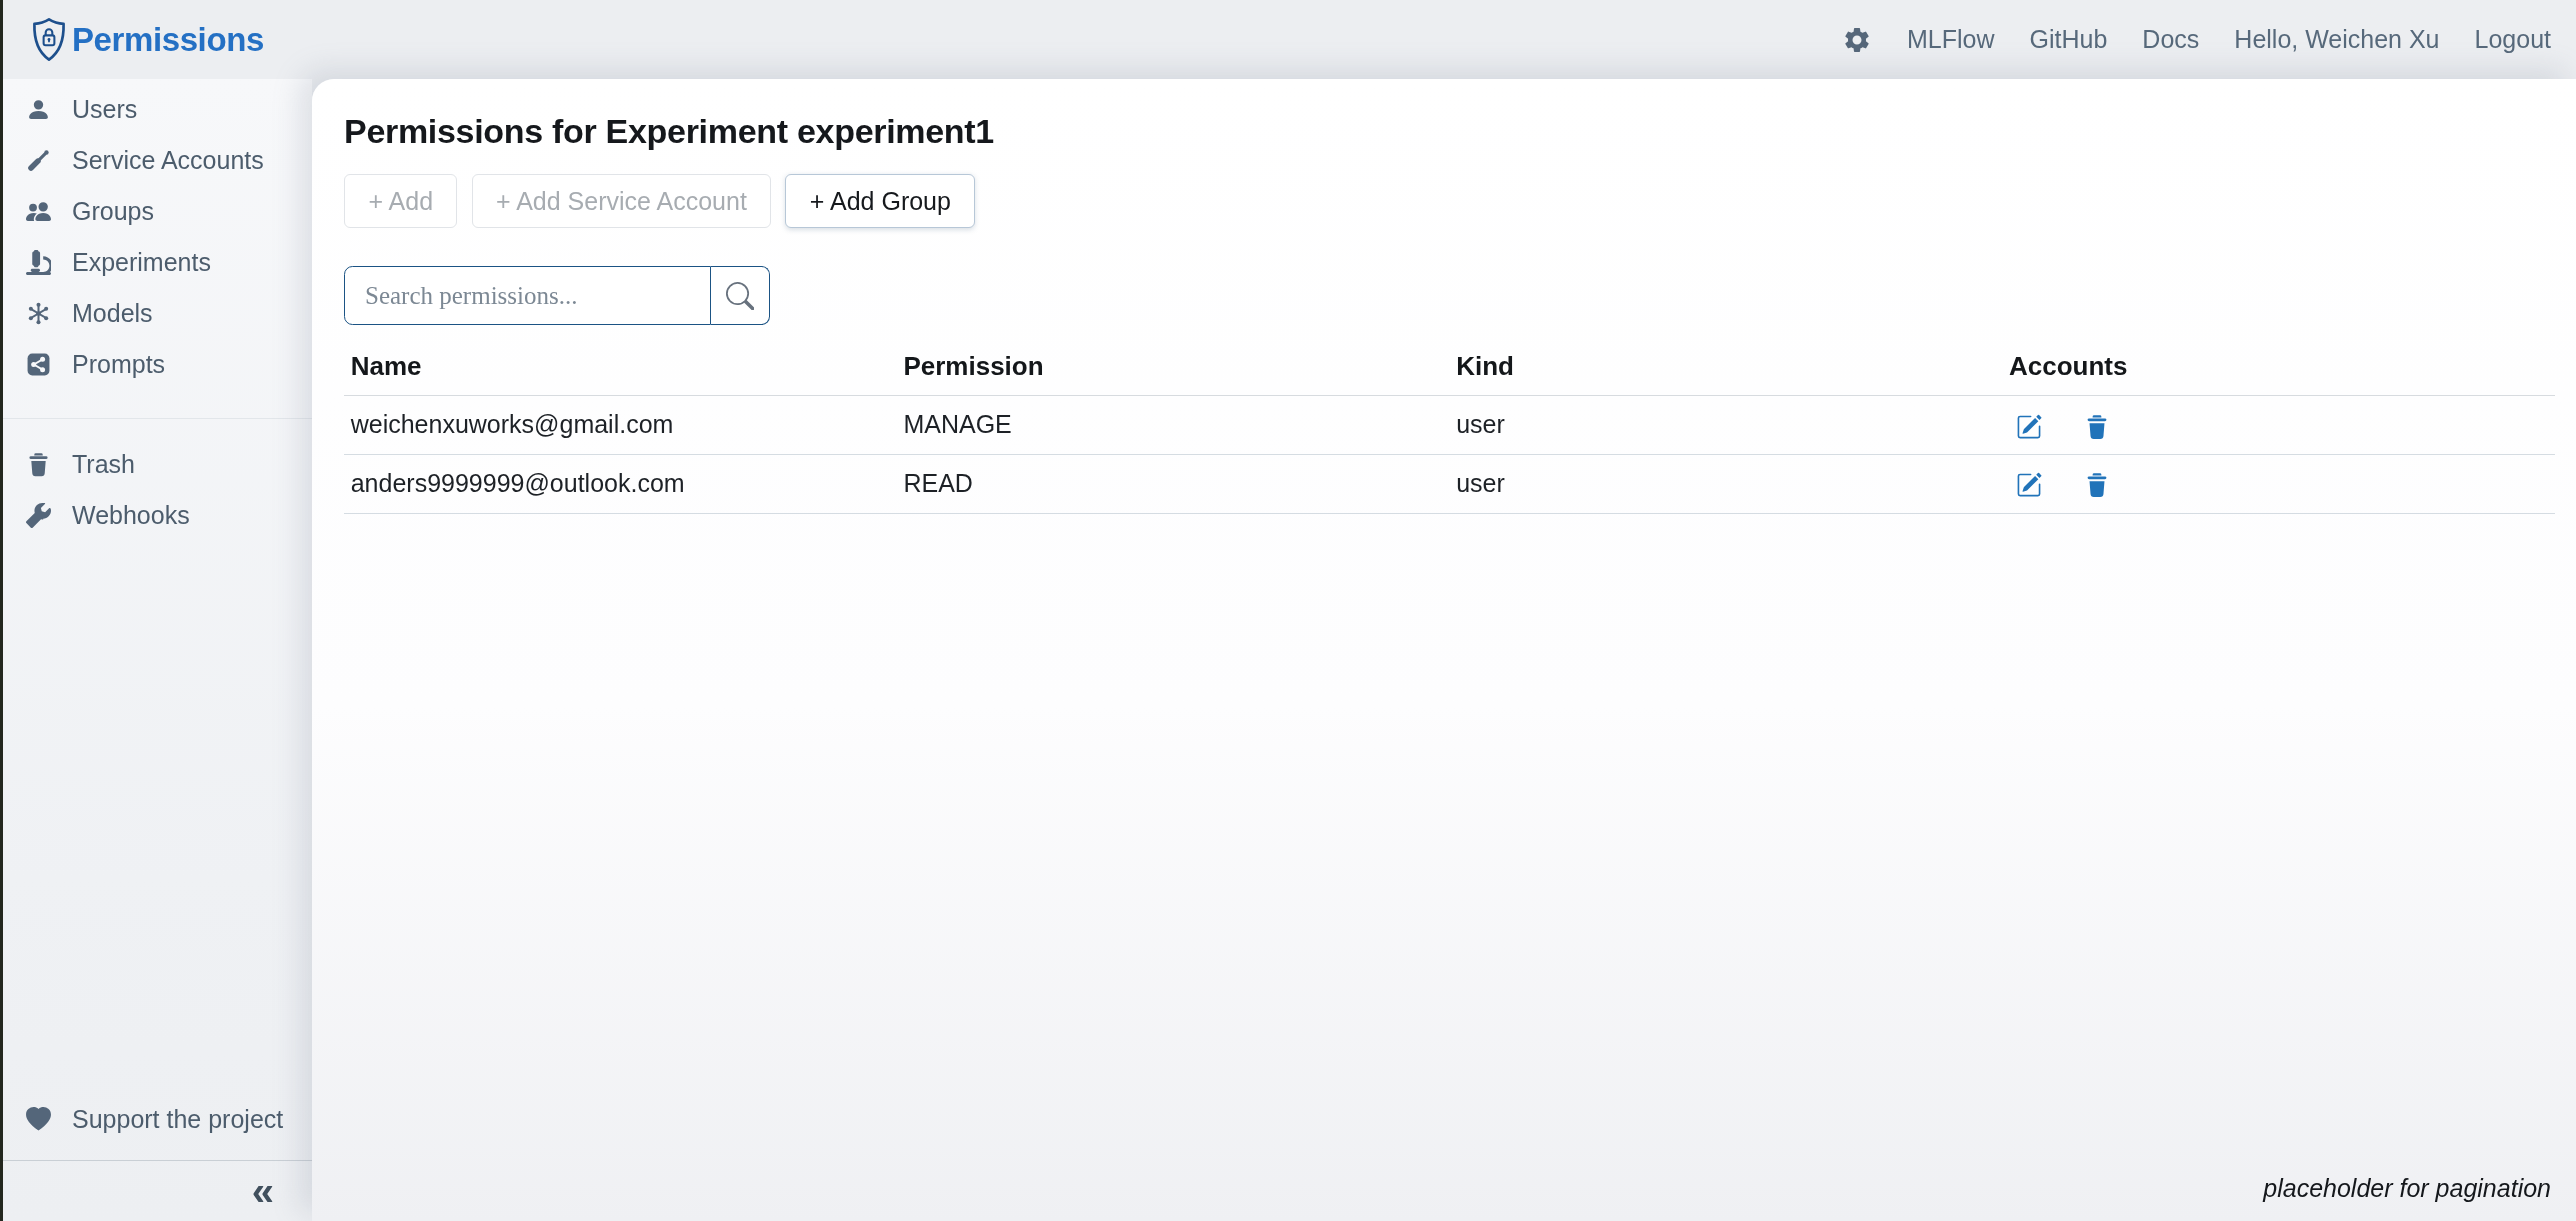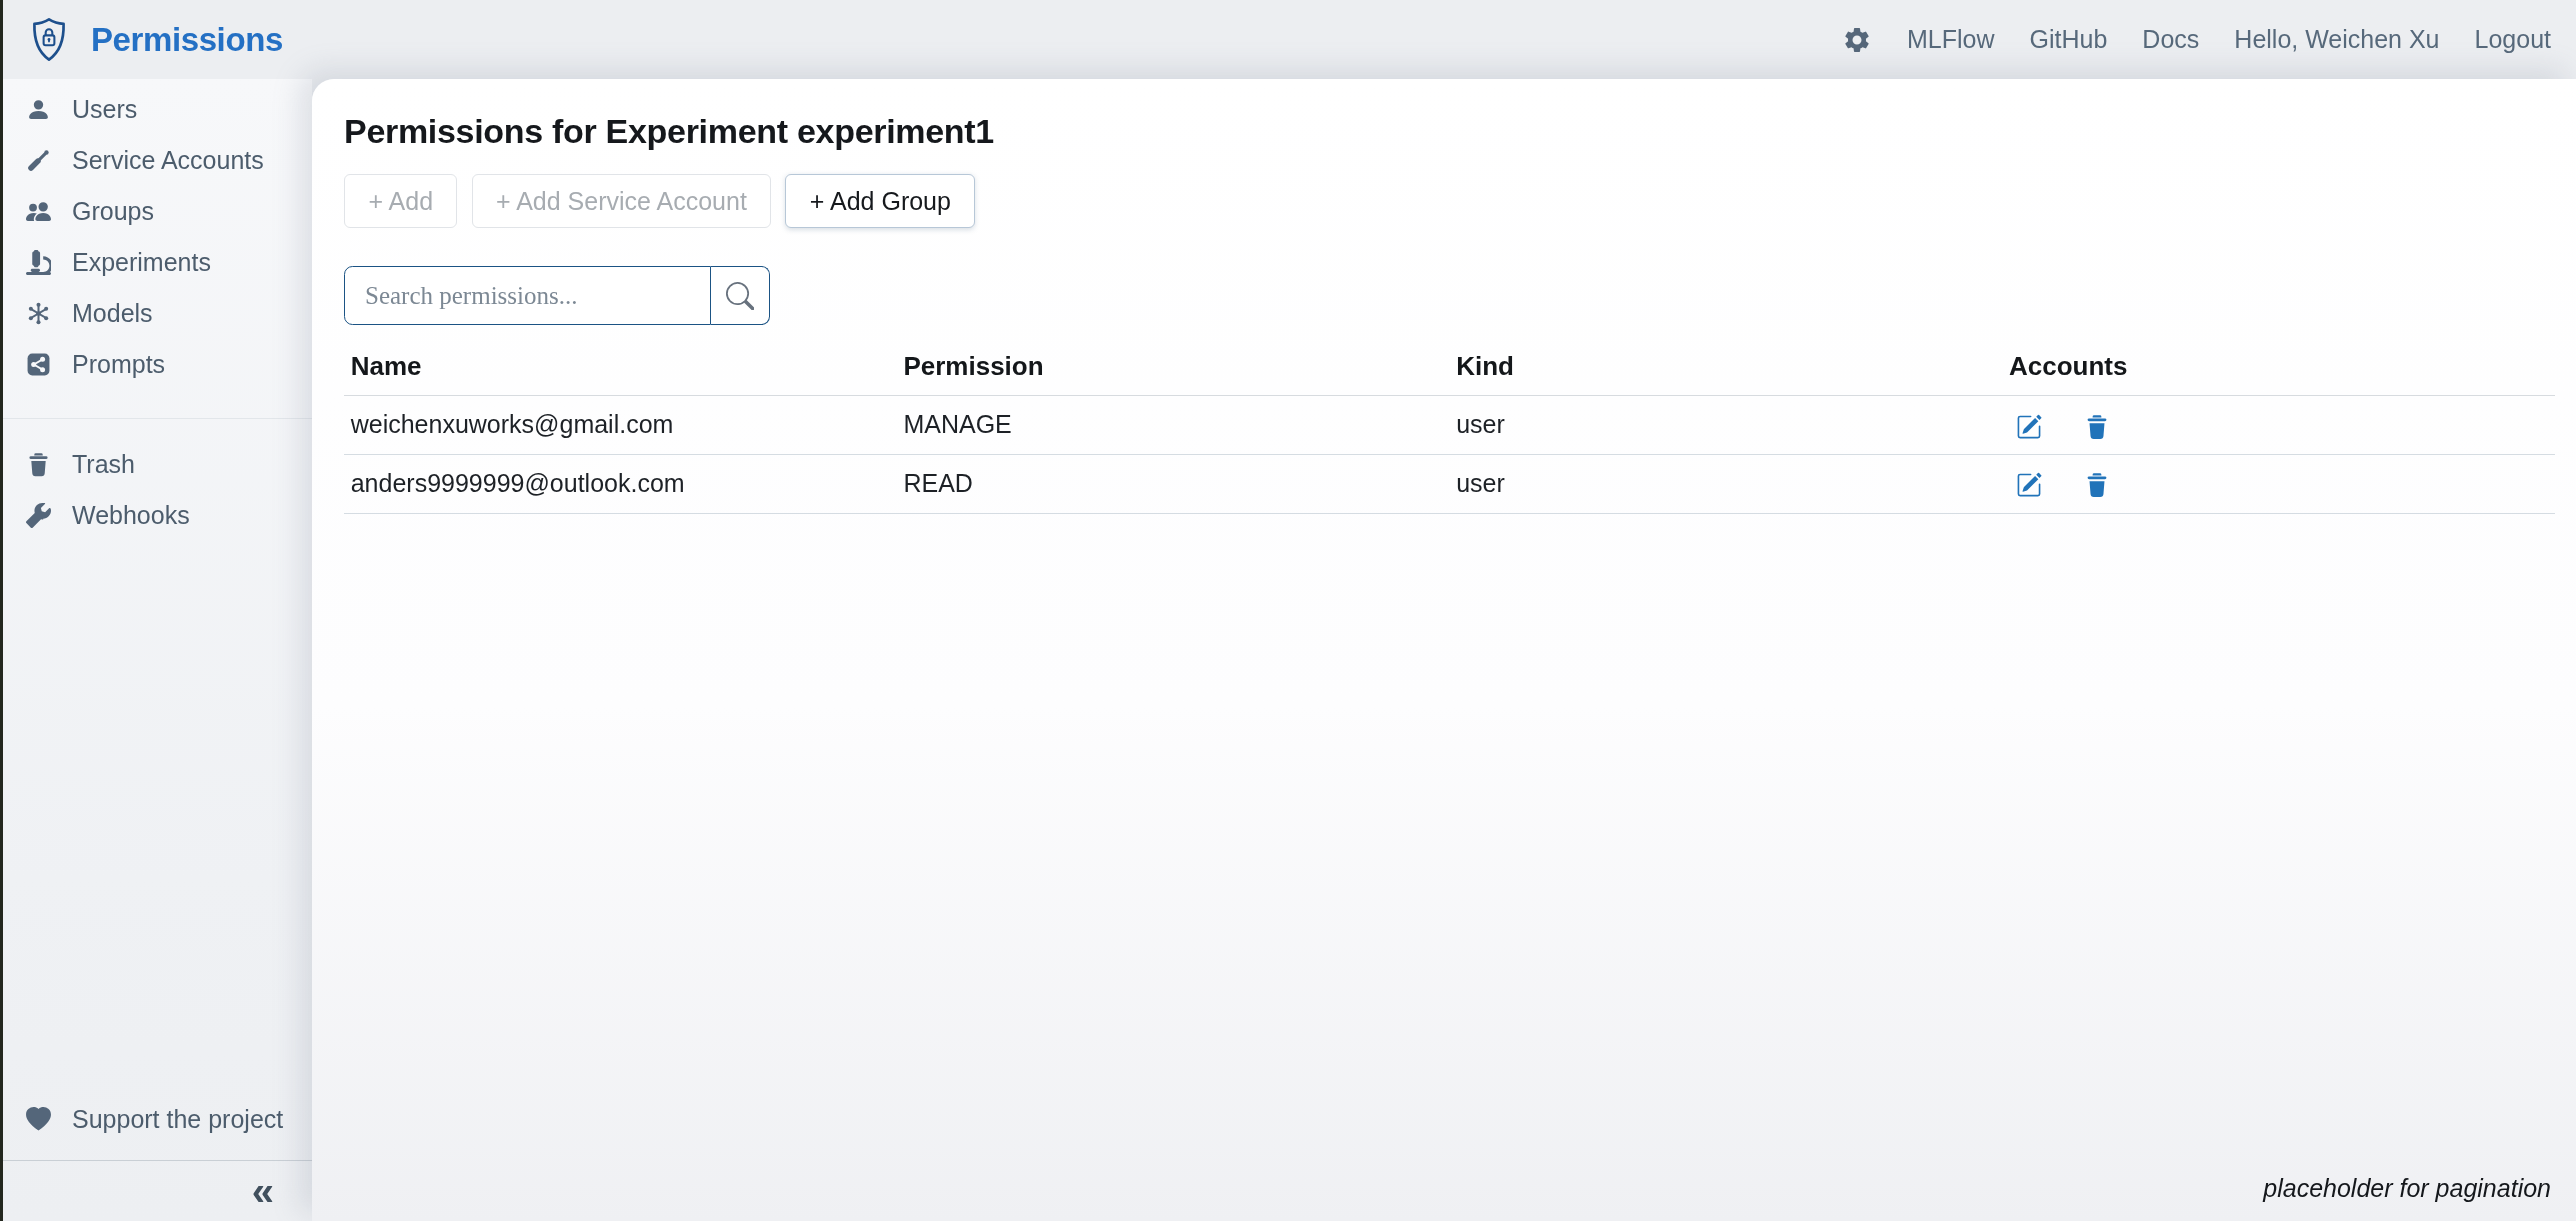--- a/index.html
+++ b/index.html
@@ -12,21 +12,21 @@
     position:relative;
   }
   .edge { position:absolute; left:0; top:0; width:3.3px; height:100%; background:#23271e; z-index:40; }
 
   
   header {
     position:absolute; left:0; top:0; width:100%; height:79px;
     display:flex; align-items:center; justify-content:space-between;
     padding:0 25px 0 30px;
   }
-  .brand { display:flex; align-items:center; gap:23px; text-decoration:none; cursor:pointer; }
+  .brand { display:flex; align-items:center; gap:4px; text-decoration:none; cursor:pointer; }
   .brand svg { width:38px; height:49px; display:block; }
   .brand-title { font-size:33px; font-weight:bold; color:#2470c4; letter-spacing:-0.4px; }
   .top-nav { display:flex; align-items:center; gap:35px; }
   .top-nav a { font-size:25px; color:#57697b; text-decoration:none; cursor:pointer; white-space:nowrap; }
   .gear-btn { background:none; border:none; padding:0; cursor:pointer; color:#56677a; display:flex; }
   .gear-btn svg { width:30px; height:30px; }
 
   
   aside {
     position:absolute; left:0; top:79px; bottom:0; width:312px;

